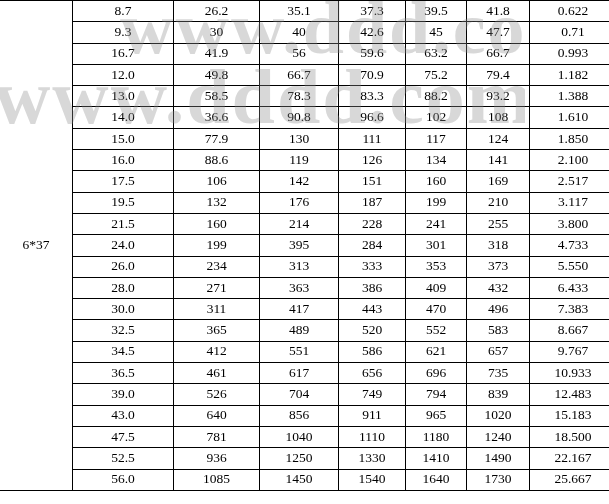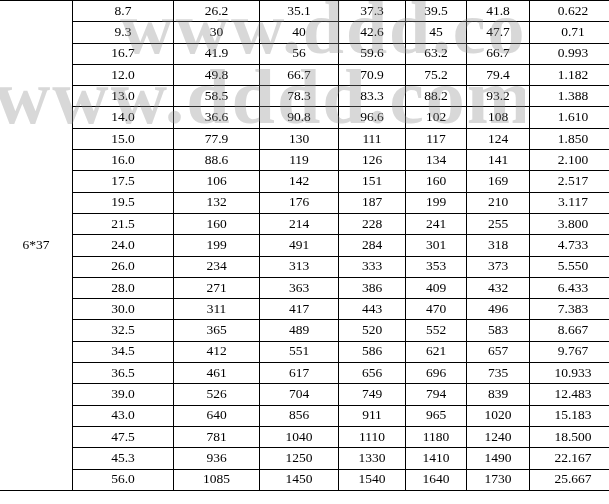--- a/index.html
+++ b/index.html
@@ -198,21 +198,21 @@
           <td class="c2">160</td>
           <td class="c3">214</td>
           <td class="c4">228</td>
           <td class="c5">241</td>
           <td class="c6">255</td>
           <td class="c7">3.800</td>
         </tr>
         <tr>
           <td class="c1">24.0</td>
           <td class="c2">199</td>
-          <td class="c3">491</td>
+          <td class="c3">395</td>
           <td class="c4">284</td>
           <td class="c5">301</td>
           <td class="c6">318</td>
           <td class="c7">4.733</td>
         </tr>
         <tr>
           <td class="c1">26.0</td>
           <td class="c2">234</td>
           <td class="c3">313</td>
           <td class="c4">333</td>
@@ -286,21 +286,21 @@
         <tr>
           <td class="c1">47.5</td>
           <td class="c2">781</td>
           <td class="c3">1040</td>
           <td class="c4">1110</td>
           <td class="c5">1180</td>
           <td class="c6">1240</td>
           <td class="c7">18.500</td>
         </tr>
         <tr>
-          <td class="c1">45.3</td>
+          <td class="c1">52.5</td>
           <td class="c2">936</td>
           <td class="c3">1250</td>
           <td class="c4">1330</td>
           <td class="c5">1410</td>
           <td class="c6">1490</td>
           <td class="c7">22.167</td>
         </tr>
         <tr>
           <td class="c1">56.0</td>
           <td class="c2">1085</td>

